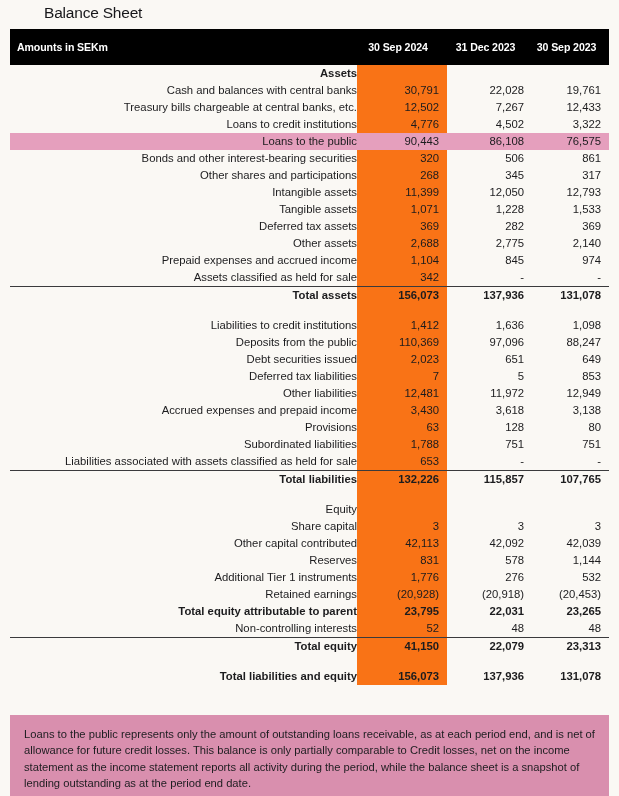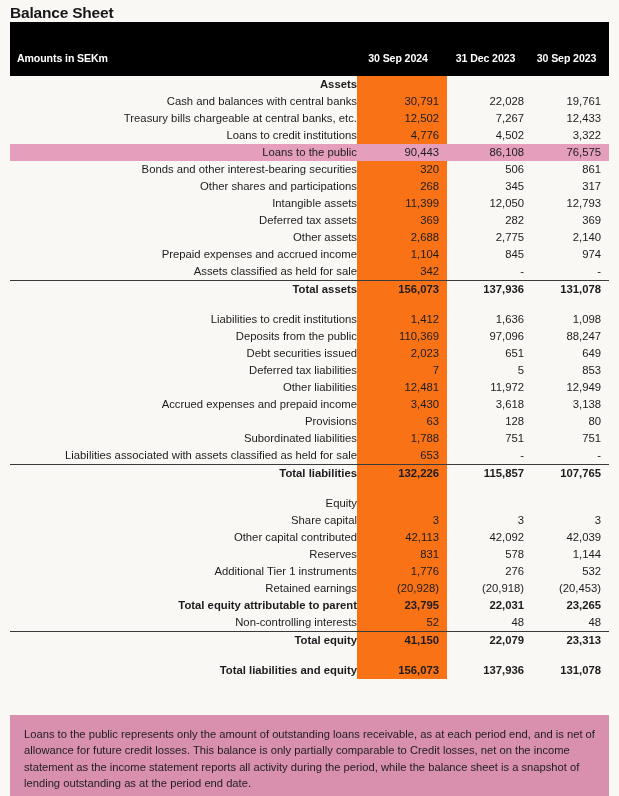--- a/index.html
+++ b/index.html
@@ -16,44 +16,46 @@
   }
   .page {
     position: relative;
     width: 619px;
     height: 796px;
     box-sizing: border-box;
     padding: 0 10px;
   }
   .doc-title {
     font-size: 15.5px;
-    font-weight: bold;
+    font-weight: normal;
     color: #17171a;
     letter-spacing: -0.2px;
     padding-top: 3px;
+    padding-bottom: 7px;
     line-height: 19px;
+    margin-left: 34px;
   }
   table.bs {
     width: 599px;
     border-collapse: collapse;
     table-layout: fixed;
     font-size: 11.3px;
     color: #1c1c1e;
   }
   col.c-label { width: 347px; }
   col.c-v1 { width: 90px; }
   col.c-v2 { width: 85px; }
   col.c-v3 { width: 77px; }
   thead th {
     background: #000000;
     color: #ffffff;
     font-size: 10.6px;
     font-weight: bold;
     height: 36px;
-    padding: 18px 0 0 0;
+    padding: 0 0 0 0;
     letter-spacing: -0.1px;
     vertical-align: middle;
   }
   thead th.h-label {
     text-align: left;
     padding-left: 7px;
   }
   thead th.h-val {
     text-align: center;
     padding-right: 8px;
@@ -170,20 +172,26 @@
           <td class="val">345</td>
           <td class="val">317</td>
         </tr>
         <tr class="shade-host">
           <td class="lbl">Intangible assets</td>
           <td class="val col1">11,399</td>
           <td class="val">12,050</td>
           <td class="val">12,793</td>
         </tr>
         <tr class="shade-host">
+          <td class="lbl">Tangible assets</td>
+          <td class="val col1">1,071</td>
+          <td class="val">1,228</td>
+          <td class="val">1,533</td>
+        </tr>
+        <tr class="shade-host">
           <td class="lbl">Deferred tax assets</td>
           <td class="val col1">369</td>
           <td class="val">282</td>
           <td class="val">369</td>
         </tr>
         <tr class="shade-host">
           <td class="lbl">Other assets</td>
           <td class="val col1">2,688</td>
           <td class="val">2,775</td>
           <td class="val">2,140</td>

